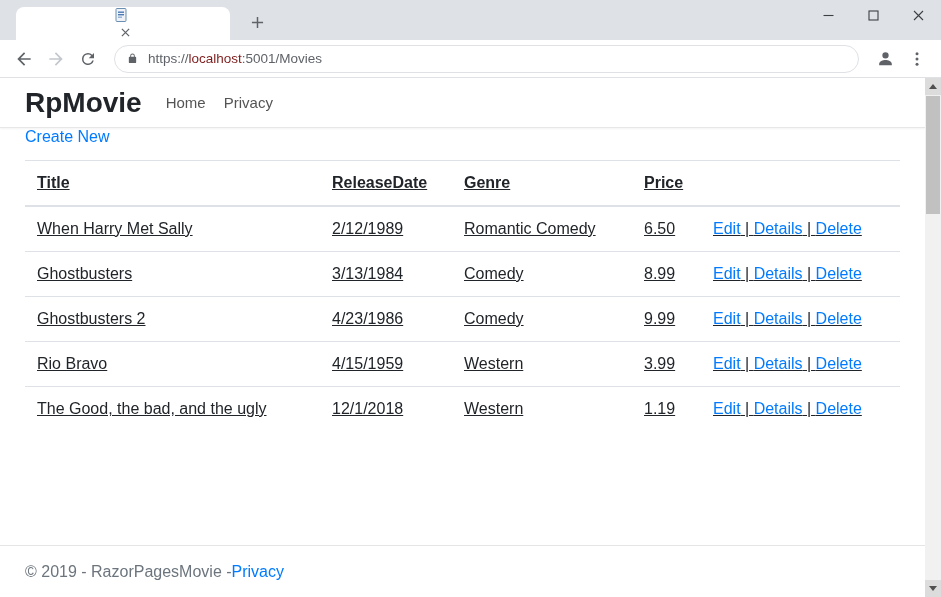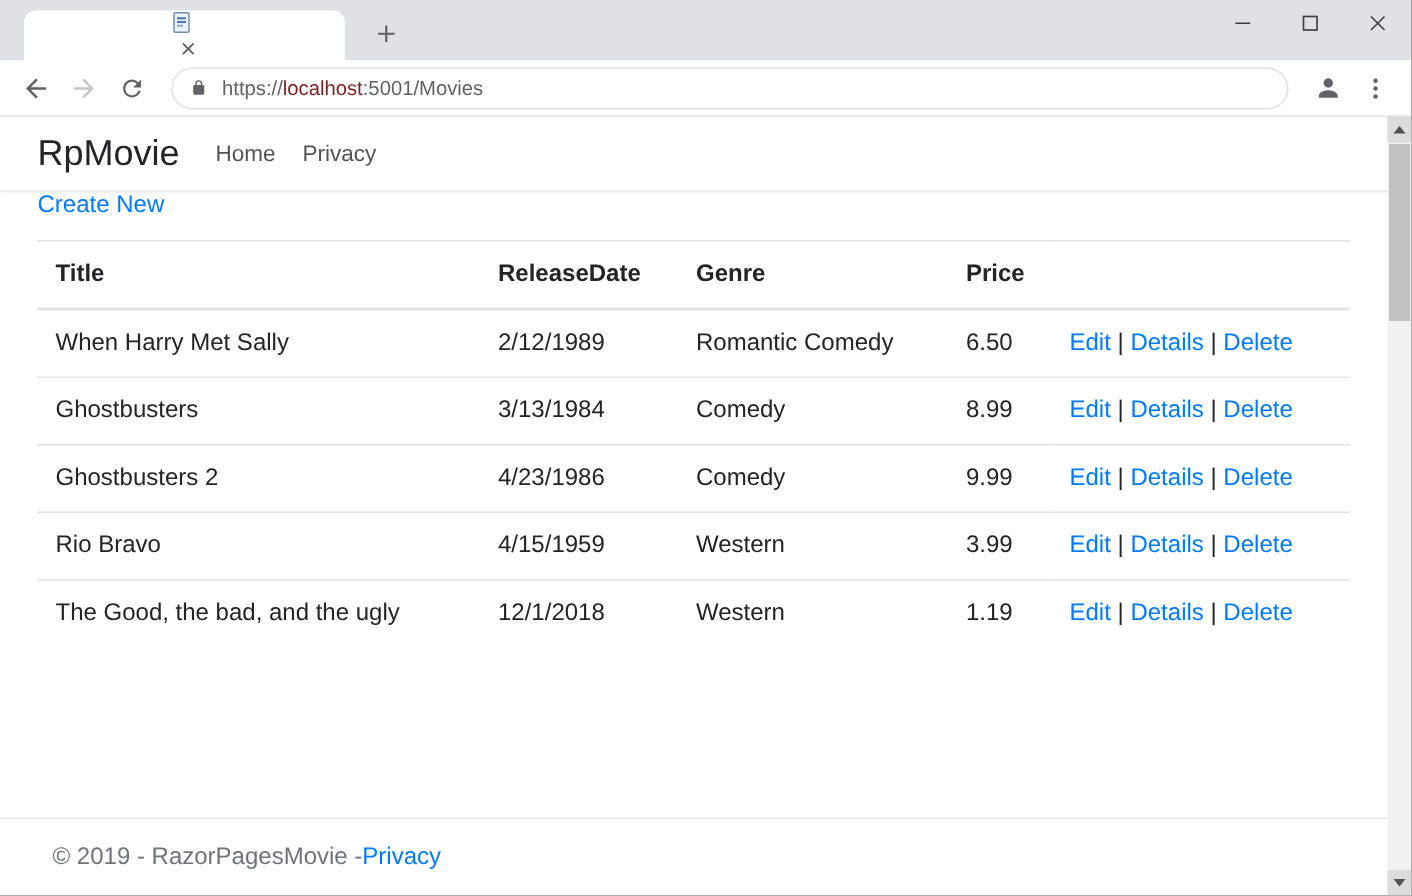--- a/index.html
+++ b/index.html
@@ -97,24 +97,25 @@
 
   .site-navbar {
     height: 50px;
     display: flex; align-items: center;
     padding: 0 25px;
     background: #fff;
     border-bottom: 1px solid #e7e7e7;
     box-shadow: 0 1px 2px rgba(0,0,0,0.05);
   }
   .brand {
-    font-size: 24px; color: #212529;
+    font-size: 28px; color: #212529;
     text-decoration: none;
     margin-right: 24px;
     cursor: pointer;
+    font-weight: bold;
   }
   .nav-link {
     font-size: 15px; color: #545454;
     text-decoration: none;
     margin-right: 18px;
     cursor: pointer;
   }
 
   .main { padding: 0 25px; }
   h1.page-title {
@@ -129,20 +130,21 @@
     text-decoration: none;
     cursor: pointer;
   }
 
   table.movies {
     width: 100%;
     border-collapse: collapse;
     margin-top: 14px;
     font-size: 16px;
     color: #212529;
+    text-decoration: underline;
   }
   table.movies th, table.movies td {
     text-align: left;
     padding: 13px 12px;
     border-top: 1px solid #dee2e6;
     vertical-align: top;
   }
   table.movies thead th {
     border-bottom: 2px solid #dee2e6;
     font-weight: 700;
@@ -157,21 +159,21 @@
     cursor: pointer;
   }
 
   .site-footer {
     position: absolute;
     left: 0; bottom: 0;
     width: 100%;
     height: 52px;
     border-top: 1px solid #e5e5e5;
     display: flex; align-items: center;
-    padding: 0 35px;
+    padding: 0 25px;
     font-size: 16px;
     color: #6c757d;
     background: #fff;
   }
   .site-footer a { color: #007bff; text-decoration: none; cursor: pointer; }
 
   
   .scrollbar {
     position: absolute;
     top: 0; right: 0; bottom: 0;

